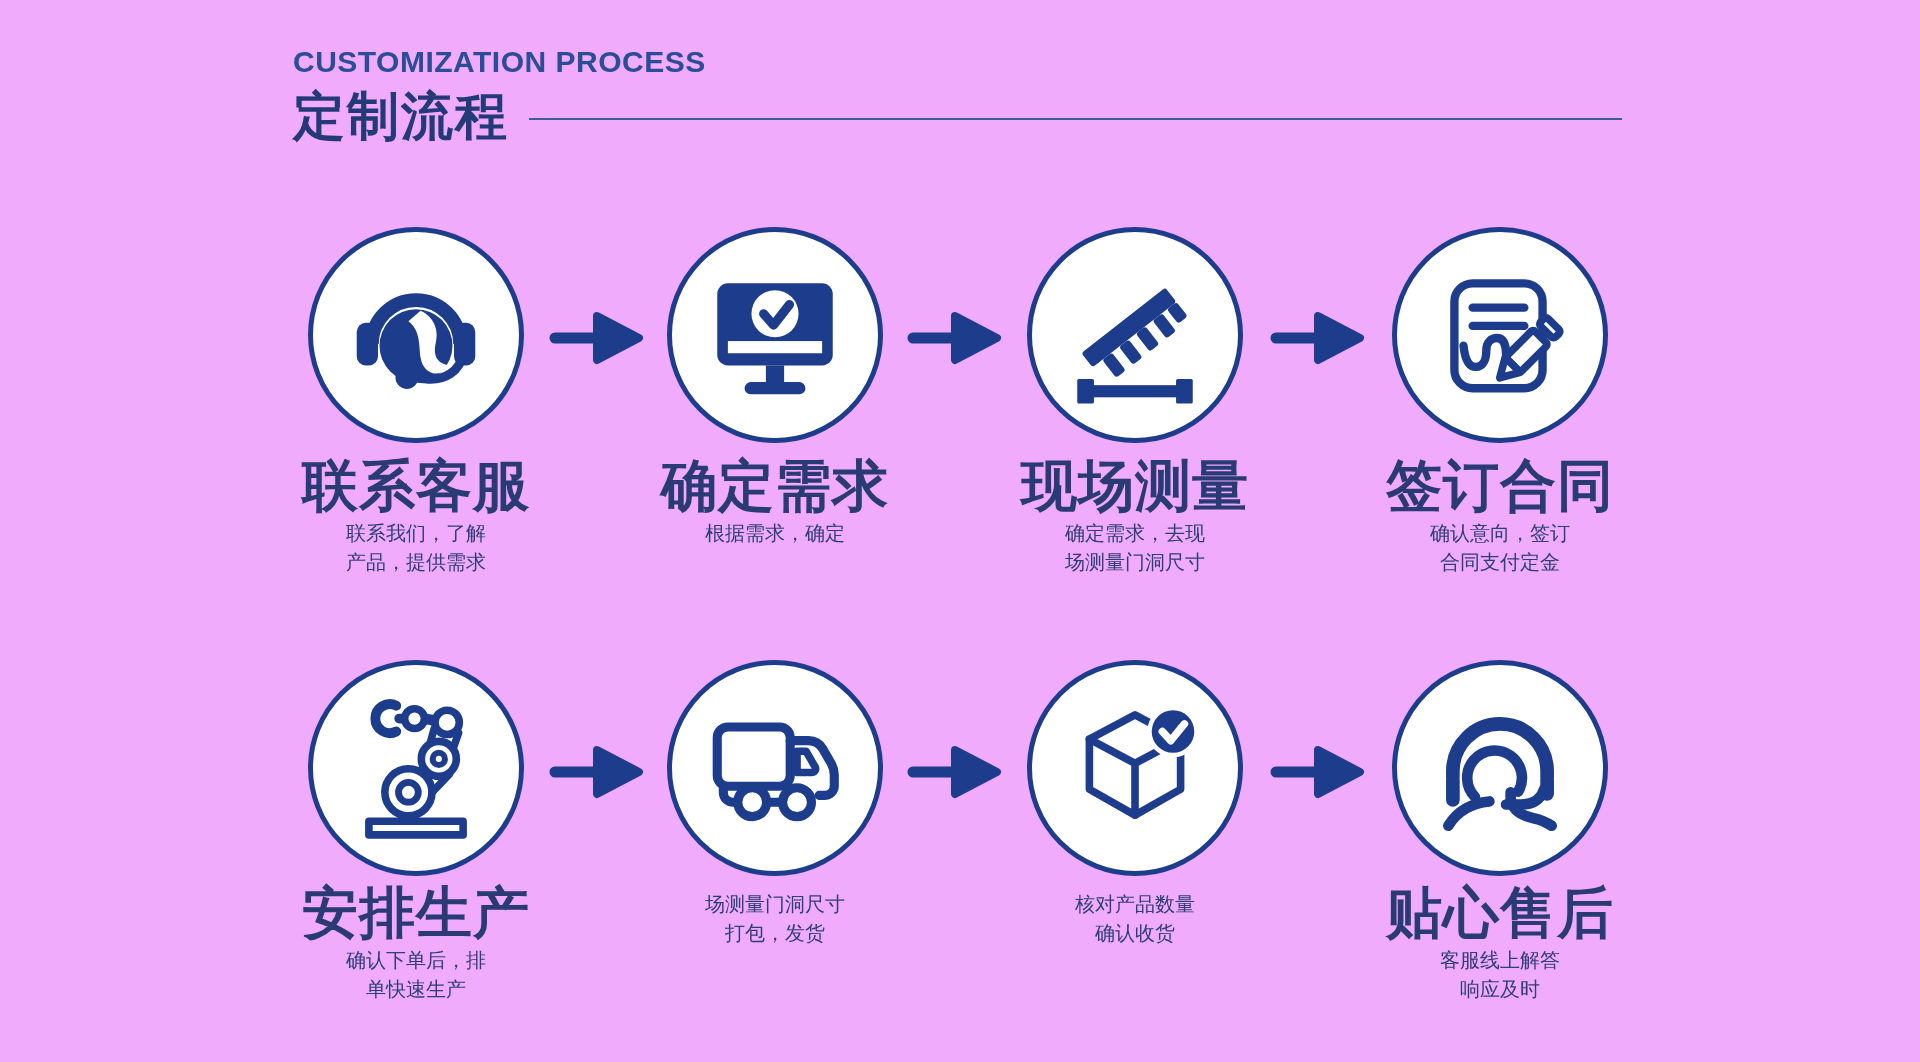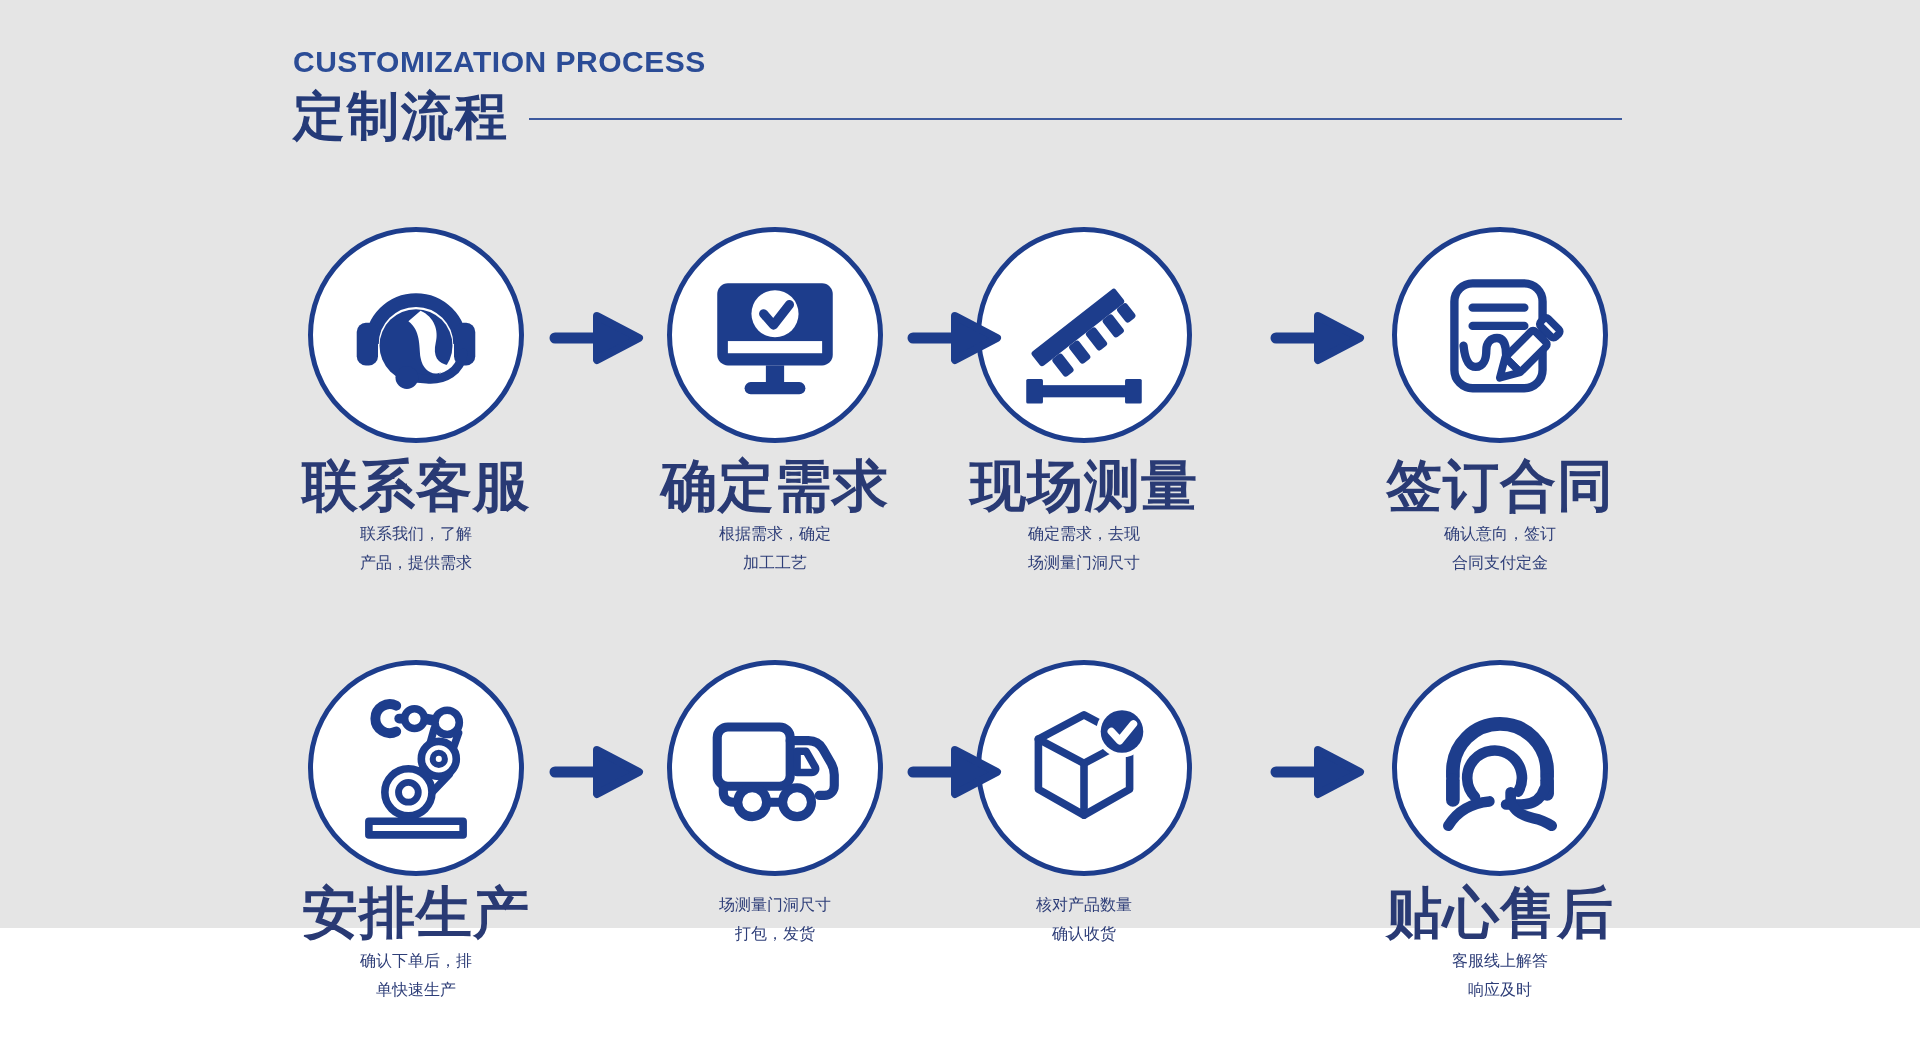--- a/index.html
+++ b/index.html
@@ -1,43 +1,43 @@
 <!DOCTYPE html>
 <html><head>
 <meta charset="utf-8">
 <style>
   * { margin:0; padding:0; box-sizing:border-box; }
   html,body { width:1920px; height:1062px; background:#ffffff; overflow:hidden;
     font-family:"Liberation Sans","DejaVu Sans",sans-serif; }
-  #page { position:relative; width:1920px; height:928px; background:#e5e5e5; }
+  #page { position:relative; width:1920px; height:1062px; background:#f0abfc; }
 
   
   .hdr { position:absolute; left:293px; top:45px; right:298px; }
   .hdr-sub { font-size:30px; font-weight:700; letter-spacing:0.5px; color:#2b4c96; }
   .hdr-row { display:flex; align-items:center; margin-top:8px; }
   .hdr-title { font-size:52px; line-height:58px; font-weight:900; color:#243a78; letter-spacing:2px; }
   .hdr-rule { flex:1; height:2px; background:#3d5a9e; margin-left:20px; margin-top:6px; }
 
   
   .step { position:absolute; width:300px; text-align:center; }
   .row1 { top:227px; }
   .row2 { top:660px; }
   .col1 { left:266px; }
   .col2 { left:625px; }
-  .col3 { left:934px; }
+  .col3 { left:985px; }
   .col4 { left:1350px; }
 
   .circle { width:216px; height:216px; border:5px solid #1d3d8c; border-radius:50%;
     margin:0 auto 20px auto; display:flex; align-items:center; justify-content:center;
     background:#ffffff; }
   .row2 .circle { margin-bottom:14px; }
   .circle svg { width:152px; height:152px; }
 
   .step-title { font-size:56px; line-height:46px; font-weight:700; color:#293a74; letter-spacing:1px; }
-  .step-desc { margin-top:10px; font-size:16px; line-height:29px; color:#2e3e78; }
+  .step-desc { margin-top:10px; font-size:20px; line-height:29px; color:#2e3e78; }
 
   
   .arrow { position:absolute; width:96px; height:64px; }
   .arow1 { top:306px; }
   .arow2 { top:740px; }
   .a1 { left:549px; }
   .a2 { left:907px; }
   .a3 { left:1270px; }
 </style>
 </head>
@@ -83,21 +83,20 @@
           <circle cx="50" cy="36" r="15.5" fill="#ffffff"></circle>
           <path d="M42.5,36 l6.5,7.5 l10.5,-13.5" fill="none" stroke="#1d3d8c" stroke-width="6" stroke-linecap="round" stroke-linejoin="round"></path>
           <rect x="44" y="70" width="12" height="11"></rect>
           <rect x="30" y="81" width="40" height="8" rx="4"></rect>
         </g>
       </svg>
     </div>
     <div class="step-title">确定需求</div>
     <div class="step-desc">
       <div>根据需求，确定</div>
-      <div>加工工艺</div>
     </div>
   </div>
 
   <div class="step row1 col3">
     <div class="circle">
       <svg viewBox="0 0 100 100">
         <g fill="#1d3d8c">
           <g transform="rotate(-38 48 46)">
             <rect x="12" y="38" width="70" height="12" rx="2"></rect>
             <rect x="20" y="50" width="8" height="15" rx="2"></rect>

